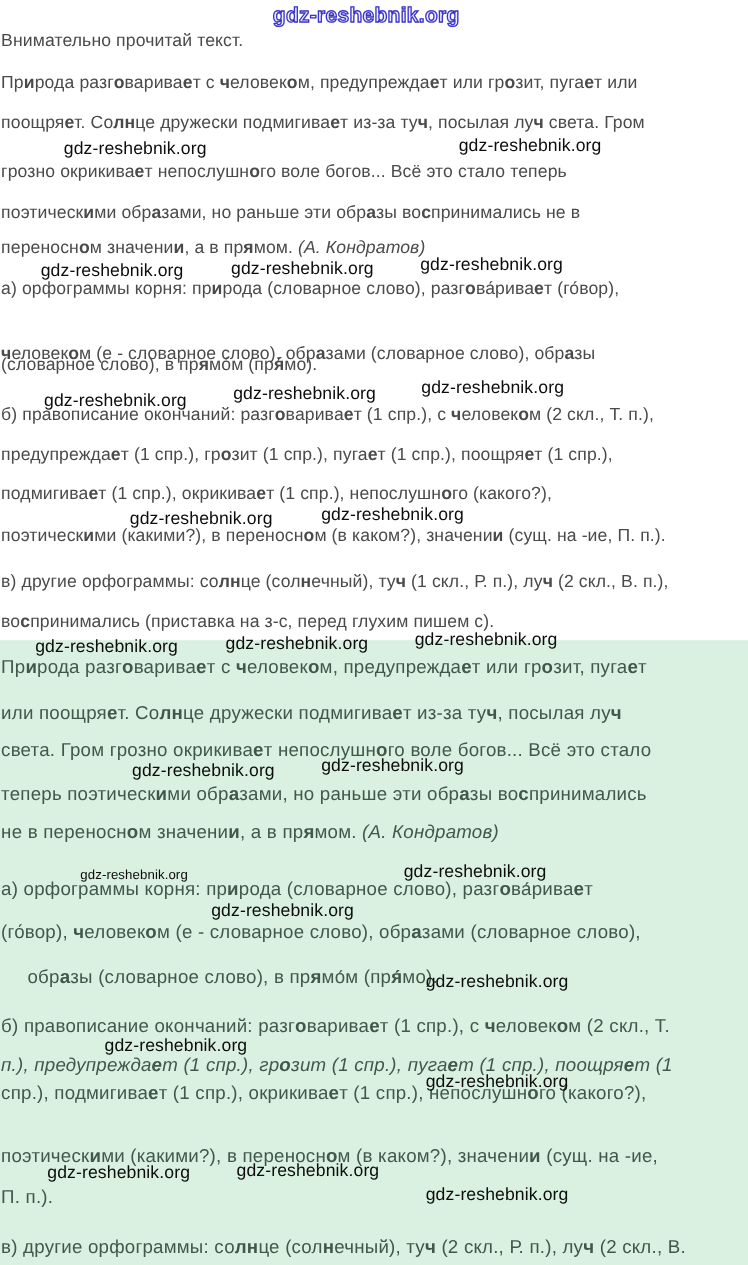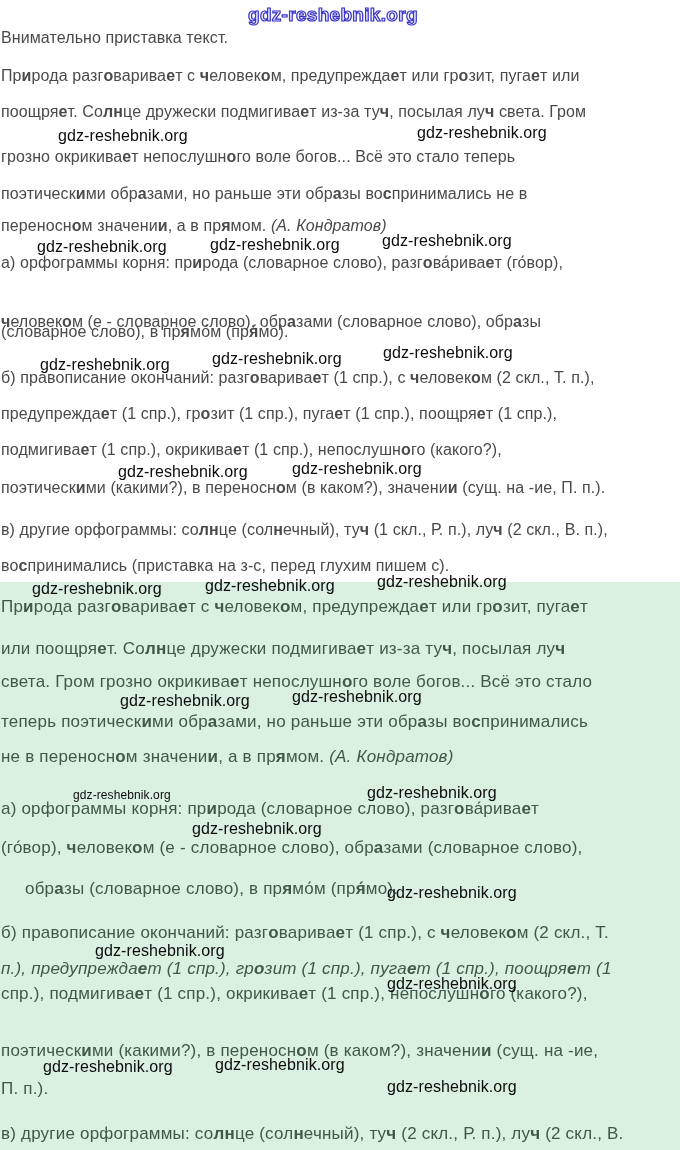--- a/index.html
+++ b/index.html
@@ -45,21 +45,21 @@
 </style>
 </head>
 <body>
 
 <div id="page">
 
   <div class="green-block"></div>
 
   <div class="wm-outline" style="left:248px;top:4px;">gdz-reshebnik.org</div>
 
-  <div class="line-w" style="top:28px;">Внимательно приставка текст.</div>
+  <div class="line-w" style="top:28px;">Внимательно прочитай текст.</div>
   <div class="line-w" style="top:66px;">Пр<b>и</b>рода разг<b>о</b>варива<b>е</b>т с <b>ч</b>еловек<b>о</b>м, предупрежда<b>е</b>т или гр<b>о</b>зит, пуга<b>е</b>т или</div>
   <div class="line-w" style="top:102px;">поощря<b>е</b>т. Со<b>лн</b>це дружески подмигива<b>е</b>т из-за ту<b>ч</b>, посылая лу<b>ч</b> света. Гром</div>
   <div class="line-w" style="top:147px;">грозно окрикива<b>е</b>т непослушн<b>о</b>го воле богов... Всё это стало теперь</div>
   <div class="line-w" style="top:184px;">поэтическ<b>и</b>ми обр<b>а</b>зами, но раньше эти обр<b>а</b>зы во<b>с</b>принимались не в</div>
   <div class="line-w" style="top:216px;text-align:right;">переносн<b>о</b>м значени<b>и</b>, а в пр<b>я</b>мом. <i>(А. Кондратов)</i></div>
   <div class="line-w" style="top:253px;">а) орфограммы корня: пр<b>и</b>рода (словарное слово), разг<b>о</b>ва́рива<b>е</b>т (го́вор),</div>
   <div class="line-w" style="top:288px;margin-top:24px;"><b>ч</b>еловек<b>о</b>м (е - словарное слово), обр<b>а</b>зами (словарное слово), обр<b>а</b>зы</div>
   <div class="line-w" style="top:322px;">(словарное слово), в пр<b>я</b>мо́м (пр<b>я́</b>мо).</div>
   <div class="line-w" style="top:368px;">б) правописание окончаний: разг<b>о</b>варива<b>е</b>т (1 спр.), с <b>ч</b>еловек<b>о</b>м (2 скл., Т. п.),</div>
   <div class="line-w" style="top:404px;">предупрежда<b>е</b>т (1 спр.), гр<b>о</b>зит (1 спр.), пуга<b>е</b>т (1 спр.), поощря<b>е</b>т (1 спр.),</div>

